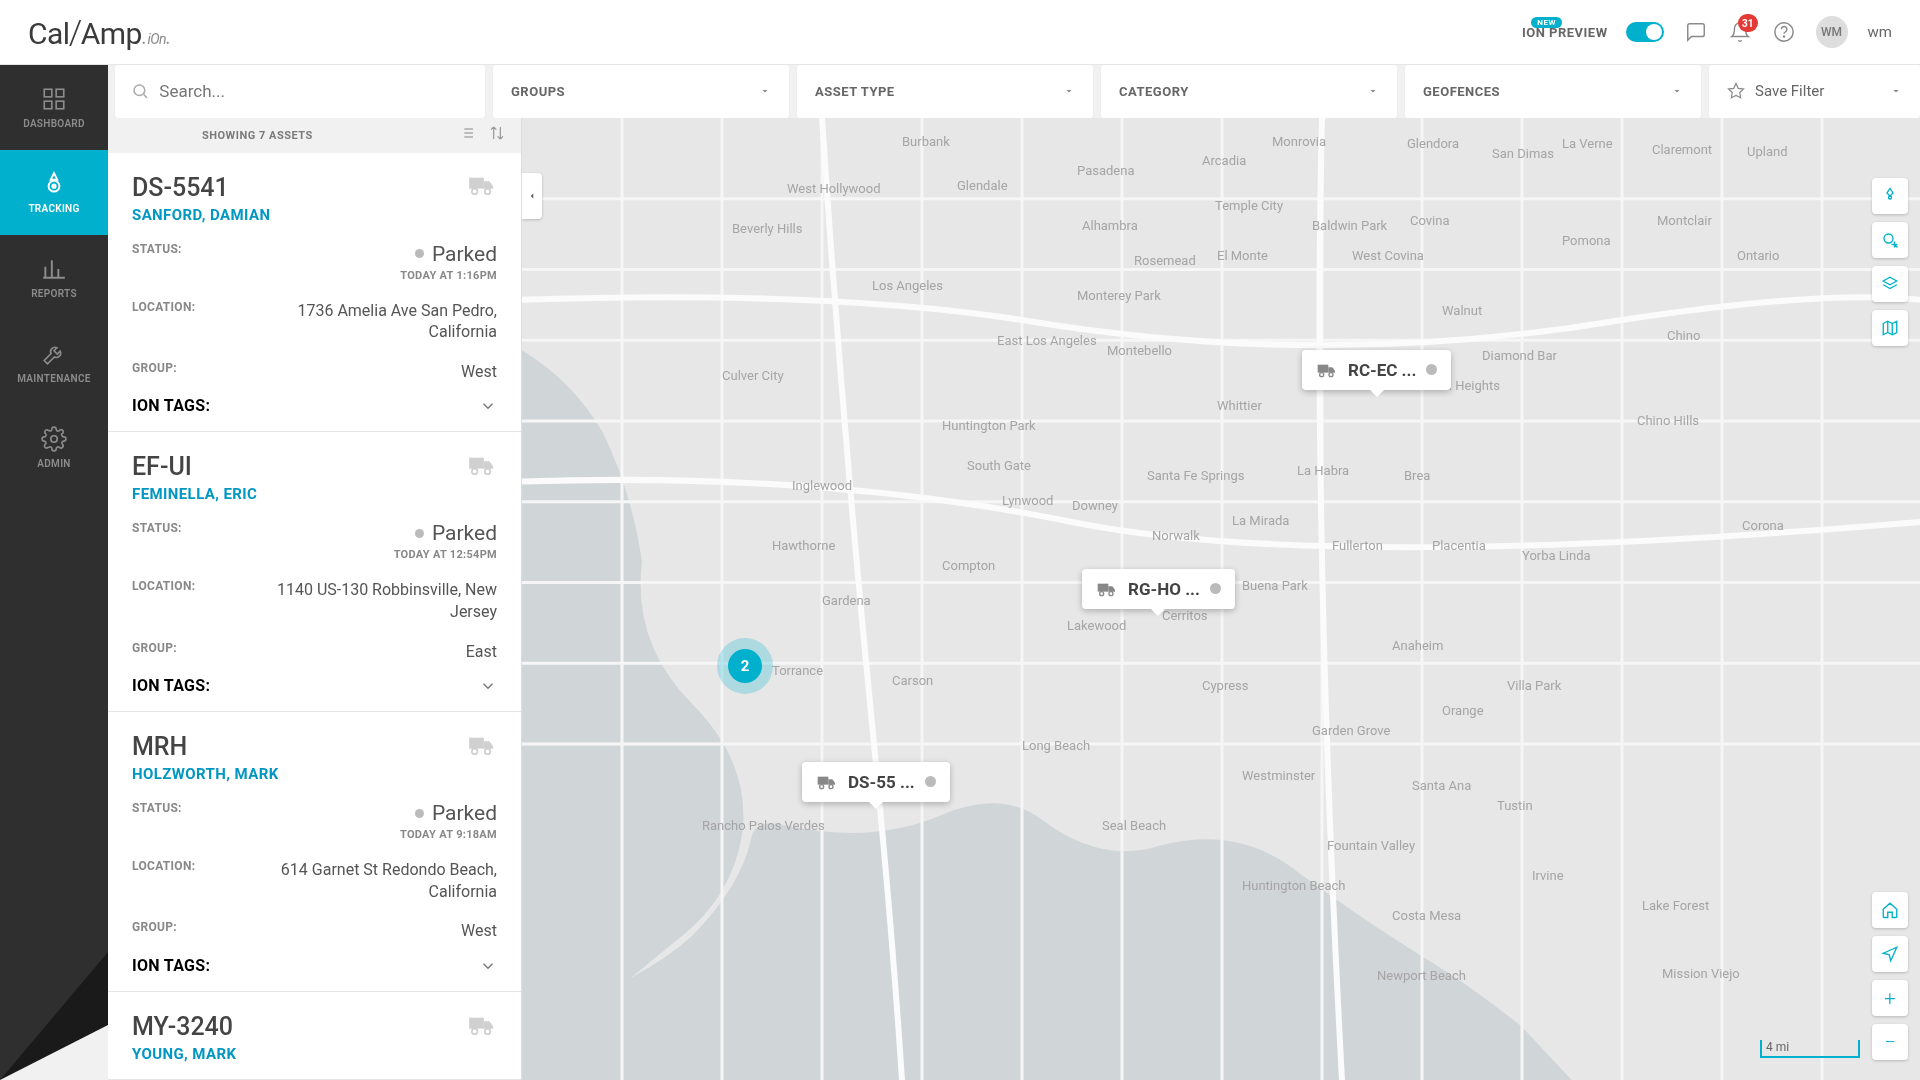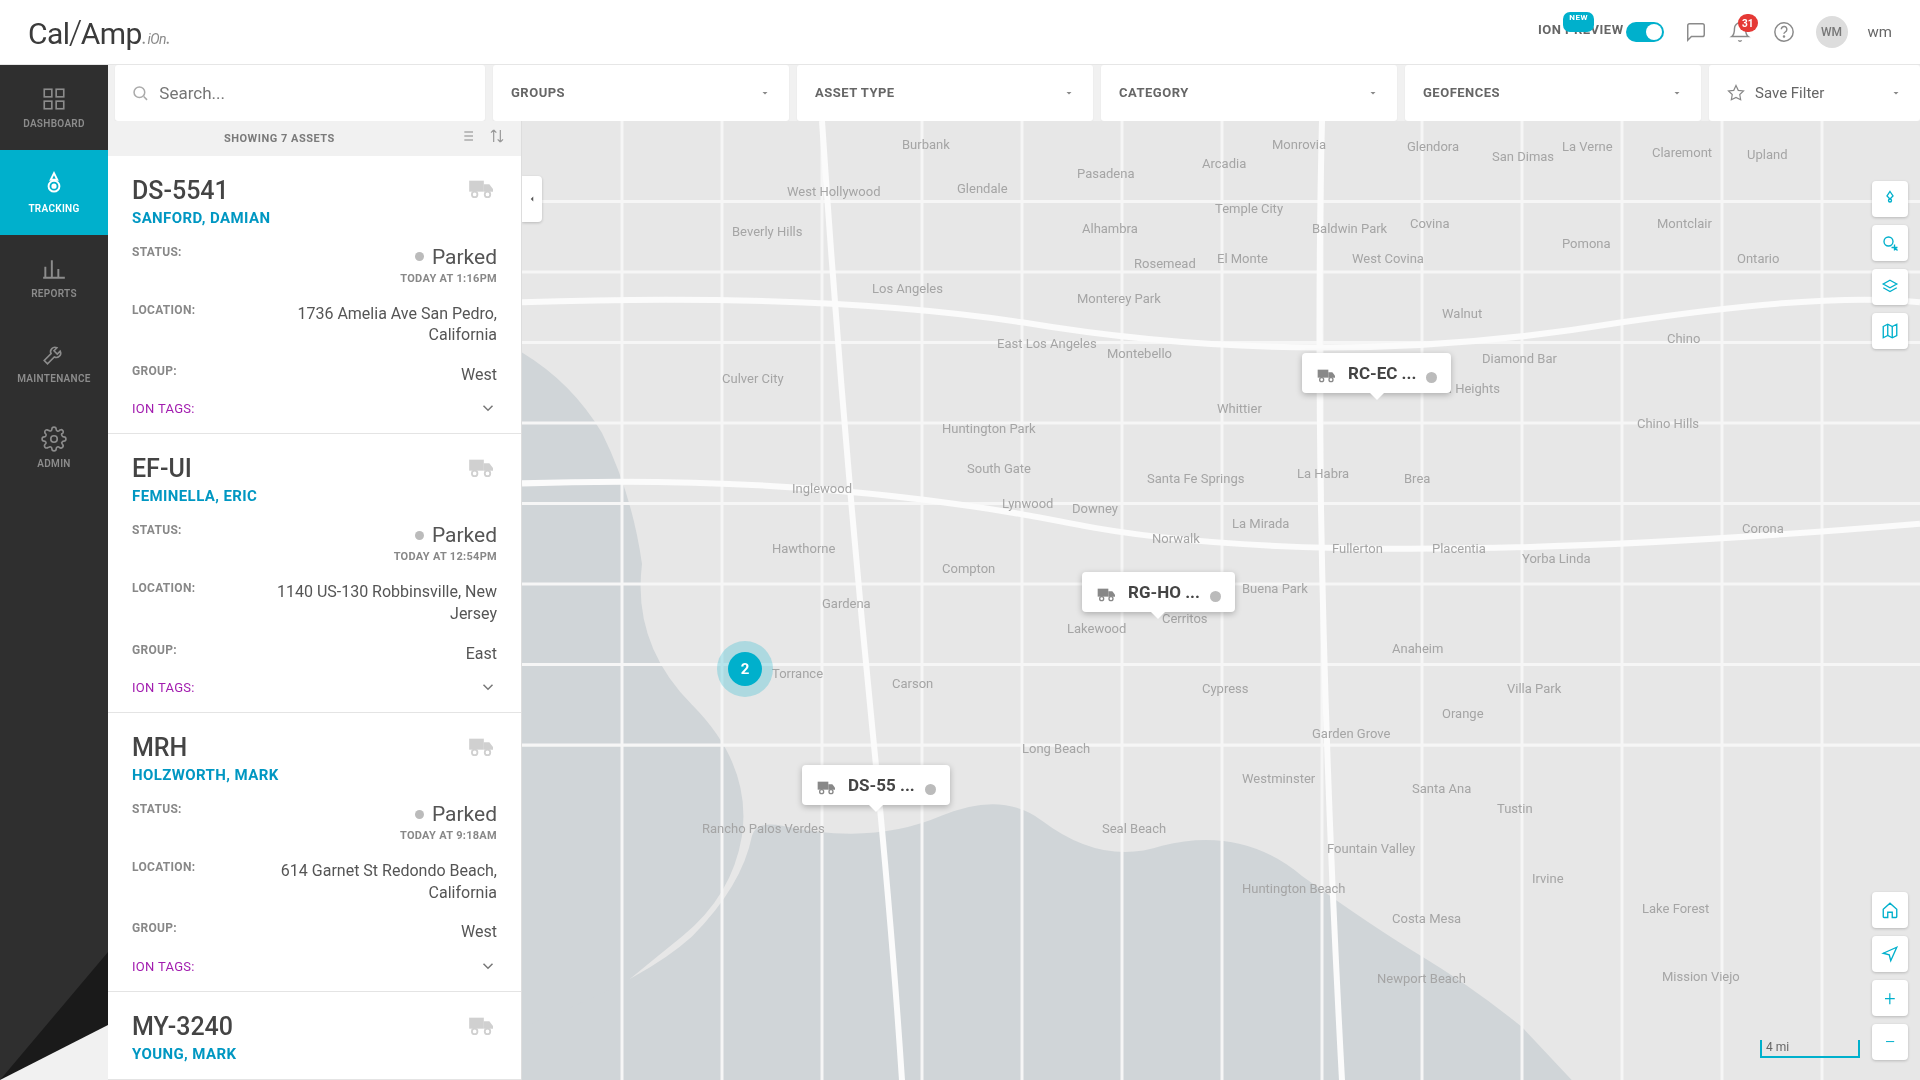--- a/index.html
+++ b/index.html
@@ -5,21 +5,21 @@
 * { box-sizing: border-box; margin: 0; padding: 0; font-family: -apple-system, BlinkMacSystemFont, "Segoe UI", Roboto, Helvetica, Arial, sans-serif; }
 body { width: 1920px; height: 1080px; overflow: hidden; background: #fff; position: relative; }
 
 
 .header { height: 65px; display: flex; align-items: center; padding: 0 28px; border-bottom: 1px solid #e6e6e6; }
 .logo { display: flex; align-items: baseline; font-size: 30px; font-weight: 400; color: #3b3b3b; letter-spacing: -0.5px; }
 .logo .slash { font-size: 34px; font-weight: 300; margin: 0 -1px; }
 .logo .ion { font-size: 14px; color: #888; margin-left: 3px; font-style: italic; }
 .logo .small-circle { font-size: 5px; vertical-align: top; color: #888; }
 .header-right { margin-left: auto; display: flex; align-items: center; gap: 20px; }
-.ion-preview { display: flex; gap: 2px; }
+.ion-preview { display: flex; align-items: center; gap: 18px; }
 .new-badge { background: #00b0cc; color: #fff; font-size: 8px; font-weight: 700; padding: 1px 6px; border-radius: 7px; position: relative; top: -10px; left: 58px; letter-spacing: 0.5px; }
 .ion-preview-label { font-size: 13px; font-weight: 700; color: #666; letter-spacing: 0.5px; }
 .toggle { width: 38px; height: 20px; background: #00b0cc; border-radius: 10px; position: relative; cursor: pointer; }
 .toggle::after { content: ''; position: absolute; width: 16px; height: 16px; background: #fff; border-radius: 50%; top: 2px; right: 2px; }
 .header-icon { width: 24px; height: 24px; display: flex; align-items: center; justify-content: center; color: #8a8a8a; cursor: pointer; position: relative; }
 .notif-badge { position: absolute; top: -6px; right: -6px; background: #e53935; color: #fff; font-size: 10px; font-weight: 700; min-width: 18px; height: 18px; border-radius: 9px; display: flex; align-items: center; justify-content: center; padding: 0 4px; }
 .avatar { width: 32px; height: 32px; background: #ddd; border-radius: 50%; display: flex; align-items: center; justify-content: center; font-size: 12px; color: #777; font-weight: 500; }
 .user-name { font-size: 15px; color: #666; }
 
 
@@ -44,51 +44,51 @@
 .filter-chip.groups{width:296px;} .filter-chip.asset{width:296px;} .filter-chip.cat{width:296px;} .filter-chip.geo{width:296px;}
 .save-filter { flex: 1; background: #fff; border-radius: 3px; display: flex; align-items: center; padding: 0 18px; gap: 10px; color: #666; font-size: 15px; justify-content: space-between; cursor: pointer; box-shadow: 0 1px 2px rgba(0,0,0,.05); }
 .save-filter .left-part { display:flex; align-items:center; gap:10px; }
 
 
 .content { flex: 1; display: flex; position: relative; }
 
 
 .panel { width: 414px; background: #f1f1f1; display: flex; flex-direction: column; border-right: 1px solid #ddd; }
 .panel-header { height: 35px; display: flex; align-items: center; justify-content: flex-end; padding: 0 16px; gap: 14px; }
-.panel-header .count { font-size: 11px; font-weight: 700; color: #7a7a7a; letter-spacing: 0.5px; margin-right: auto; margin-left: 100px; }
+.panel-header .count { font-size: 11px; font-weight: 700; color: #7a7a7a; letter-spacing: 0.5px; margin-right: auto; margin-left: 78px; }
 .panel-icon { color: #999; cursor: pointer; }
 .panel-scroll { flex: 1; overflow-y: auto; position: relative; }
 .panel-scroll::-webkit-scrollbar { width: 10px; }
 .panel-scroll::-webkit-scrollbar-thumb { background: #bbb; border-radius: 5px; }
 .panel-scroll::-webkit-scrollbar-track { background: #e4e4e4; }
 
 .card { background: #fff; border-bottom: 1px solid #e4e4e4; padding: 20px 24px 16px 24px; }
 .card-head { display: flex; align-items: center; }
 .card-id { font-size: 25px; font-weight: 500; color: #444; }
 .truck-ico { margin-left: auto; color: #d0d0d0; }
 .card-person { font-size: 15px; font-weight: 700; color: #0097c2; letter-spacing: 0.4px; margin-top: 4px; }
 .card-row { display: flex; align-items: flex-start; margin-top: 18px; font-size: 14px; }
 .card-row .lbl { font-size: 12px; font-weight: 700; color: #888; letter-spacing: 0.3px; width: 100px; }
 .card-row .val { color: #555; text-align: right; flex: 1; font-size: 16px; line-height: 1.35; }
 .status-line { display:flex; flex-direction: column; align-items: flex-end; flex:1; }
 .status-val { display:flex; align-items:center; gap:8px; font-size:21px; color:#555; }
 .status-dot { width: 9px; height: 9px; border-radius: 50%; background: #bbb; }
 .status-time { font-size: 11px; font-weight: 700; color: #888; margin-top: 3px; letter-spacing: .3px;}
 .chev-row { display:flex; align-items:center; margin-top:14px;}
-.chev-row .lbl { font-size: 13px; font-weight: 400; color: #a21caf; letter-spacing: 0.3px;}
+.chev-row .lbl { font-size: 16px; font-weight: 700; color: #000000; letter-spacing: 0.3px;}
 .chev-row svg { margin-left:auto; color:#777;}
 
 
 .map { flex: 1; position: relative; overflow: hidden; background: #e8e8e8; }
 .map svg.mapbg { position: absolute; inset: 0; width: 100%; height: 100%; }
 .map-label { position: absolute; color: #a5a5a5; font-size: 13px; font-weight: 400; white-space: nowrap; pointer-events: none; }
 .map-collapse { position:absolute; left:0; top:55px; width:20px; height:46px; background:#fff; border-radius: 0 4px 4px 0; display:flex; align-items:center; justify-content:center; color:#666; cursor:pointer; box-shadow: 0 1px 3px rgba(0,0,0,.2);}
 
 
-.marker { position:absolute; background:#fff; border-radius:4px; padding:10px 14px; box-shadow: 0 2px 6px rgba(0,0,0,.25); display:flex; align-items:flex-end; gap:10px; font-size:17px; font-weight:700; color:#444; cursor:pointer; }
+.marker { position:absolute; background:#fff; border-radius:4px; padding:10px 14px; box-shadow: 0 2px 6px rgba(0,0,0,.25); display:flex; align-items:center; gap:10px; font-size:17px; font-weight:700; color:#444; cursor:pointer; }
 .marker::after { content:''; position:absolute; bottom:-7px; left:50%; transform:translateX(-50%); border-left:8px solid transparent; border-right:8px solid transparent; border-top:8px solid #fff; }
 .marker svg { color:#888;}
 .marker .dot { width:11px; height:11px; border-radius:50%; background:#bbb;}
 .cluster { position:absolute; width:56px; height:56px; border-radius:50%; background:rgba(0,176,204,.25); display:flex; align-items:center; justify-content:center; cursor:pointer;}
 .cluster .inner { width:34px; height:34px; border-radius:50%; background:#00b0cc; color:#fff; font-weight:700; font-size:15px; display:flex; align-items:center; justify-content:center;}
 
 
 .map-ctrl-top { position:absolute; right:12px; top:60px; display:flex; flex-direction:column; gap:8px;}
 .map-ctrl-bot { position:absolute; right:12px; bottom:20px; display:flex; flex-direction:column; gap:8px;}
 .map-btn { width:36px; height:36px; background:#fff; border-radius:4px; box-shadow:0 1px 3px rgba(0,0,0,.2); display:flex; align-items:center; justify-content:center; color:#00b0cc; cursor:pointer; font-size:20px; font-weight:300;}

